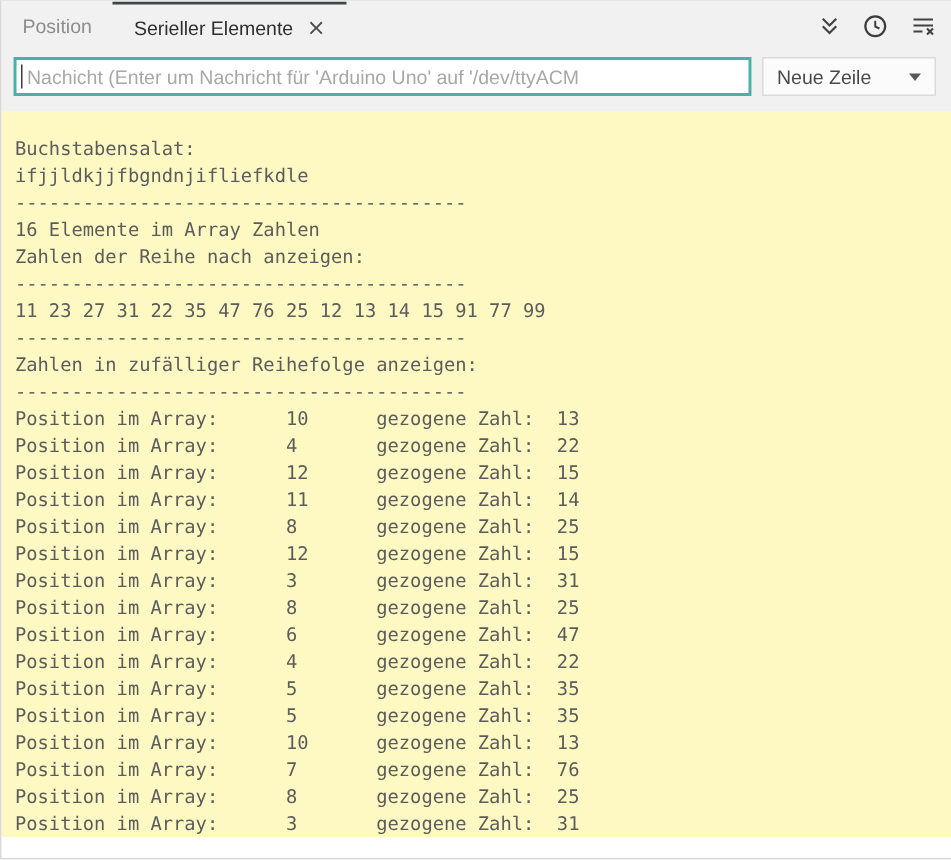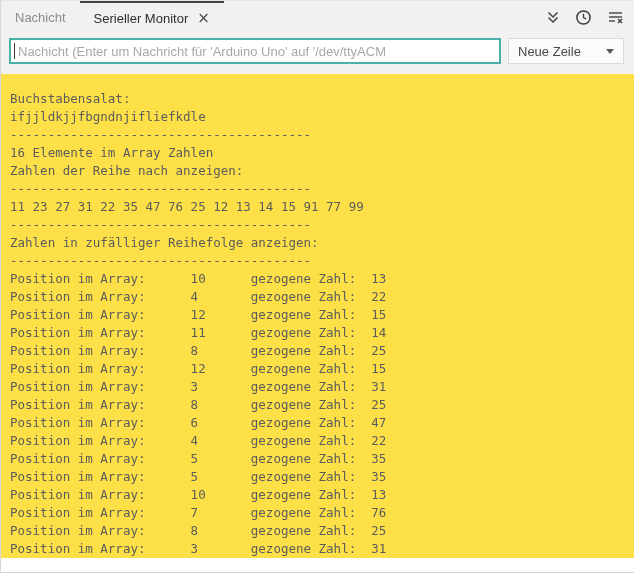--- a/index.html
+++ b/index.html
@@ -54,42 +54,42 @@
     background: #fbfbfb; border: 1px solid #dadada;
     display: flex; align-items: center;
     padding: 0 9px; font-size: 13px; color: #4a4a4a; text-align: right;
   }
   .dd-arrow {
     margin-left: auto; width: 0; height: 0;
     border-left: 4px solid transparent;
     border-right: 4px solid transparent;
     border-top: 5px solid #585858;
   }
-  .console { background: #fde047; padding: 16px 8px 0 9px; }
+  .console { background: #fef9c3; padding: 16px 8px 0 9px; }
   .console pre {
     margin: 0;
     font-family: "DejaVu Sans Mono", "Liberation Mono", monospace;
     font-size: 12.5px; line-height: 18px; color: #5c5c5c;
     white-space: pre;
   }
   svg { display: block; }
 </style>
 </head>
 <body>
 
 <div class="panel">
 
   <div class="header">
 
     <div class="tabbar">
       <div class="tab">
-        <span>Nachicht</span>
+        <span>Position</span>
       </div>
       <div class="tab active">
-        <span>Serieller Monitor</span>
+        <span>Serieller Elemente</span>
         <span class="tab-close">×</span>
       </div>
 
       <div class="header-icons">
         <span class="hicon">
           <svg width="14" height="15" viewBox="0 0 14 15">
             <polyline points="2.5,2.5 7,7 11.5,2.5" fill="none" stroke="#424242" stroke-width="1.5"></polyline>
             <polyline points="2.5,7.5 7,12 11.5,7.5" fill="none" stroke="#424242" stroke-width="1.5"></polyline>
           </svg>
         </span>

